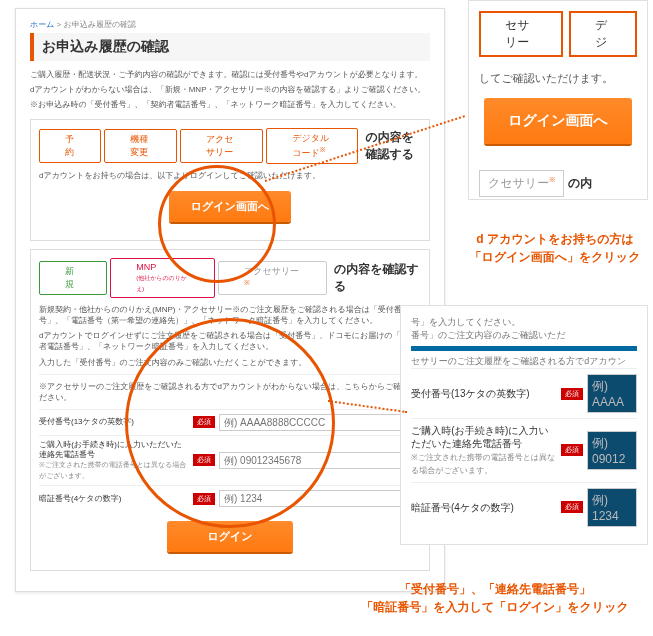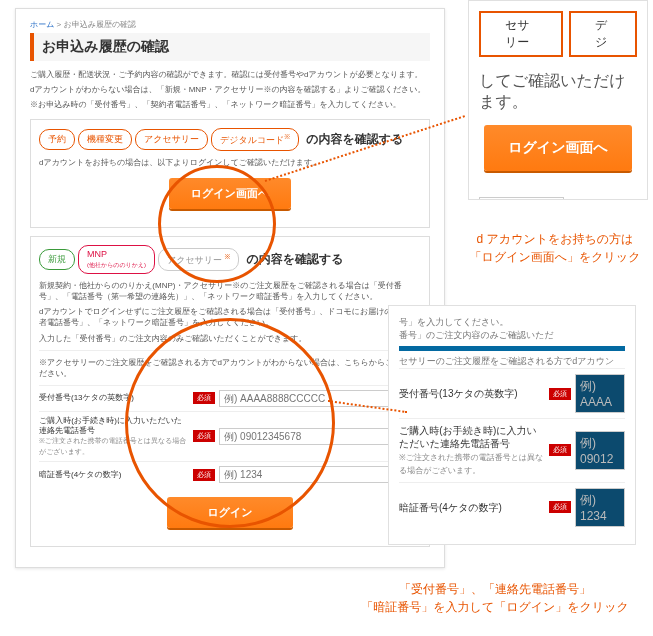--- a/index.html
+++ b/index.html
@@ -4,39 +4,39 @@
 <style>
   * { box-sizing: border-box; margin: 0; padding: 0; }
   body { font-family: "Hiragino Kaku Gothic Pro", Meiryo, sans-serif; background: #fff; width: 653px; height: 636px; position: relative; overflow: hidden; font-size: 10px; color: #333; }
   .main-panel { position: absolute; left: 15px; top: 8px; width: 430px; background: #fff; border: 1px solid #ddd; box-shadow: 0 1px 3px rgba(0,0,0,0.1); padding: 10px 14px 20px; }
   .breadcrumb { font-size: 8px; color: #888; margin-bottom: 3px; }
   .breadcrumb a { color: #2a70c8; text-decoration: none; }
   .page-title { font-size: 14px; font-weight: bold; border-left: 4px solid #e85400; background: #f6f6f6; padding: 5px 8px; margin-bottom: 8px; }
   .desc, .note { font-size: 8px; color: #555; margin-bottom: 4px; line-height: 1.4; }
   .section { border: 1px solid #ddd; padding: 8px; margin-top: 8px; }
   .tabs { display: flex; gap: 3px; margin-bottom: 6px; align-items: center; }
-  .tab { border: 1px solid #ccc; padding: 3px 8px; font-size: 9px; color: #999; border-radius: 10px; }
+  .tab { border: 1px solid #ccc; padding: 3px 25px; font-size: 9px; color: #999; border-radius: 2px; }
   .tab.accent { color: #e85400; border-color: #e85400; }
   .tab.green { color: #3a9a3a; border-color: #3a9a3a; }
   .tab.pink { color: #d14; border-color: #d14; }
   .tab-label { font-size: 12px; color: #333; font-weight: bold; margin-left: 4px; }
   .sup { color: #e85400; font-size: 7px; vertical-align: super; }
   .orange-btn { display: inline-block; background: linear-gradient(#ff8a2a, #ff7a10); color: #fff; font-weight: bold; padding: 8px 22px; border-radius: 3px; box-shadow: 0 2px 0 #c85a00; font-size: 11px; border: none; cursor: pointer; }
   .center { text-align: center; margin: 10px 0; }
   .field-row { display: flex; align-items: center; border-top: 1px solid #eee; padding: 4px 0; font-size: 8px; }
   .field-label { width: 150px; color: #333; line-height: 1.3; }
   .field-sub { color: #888; font-size: 7px; }
   .req { background: #c00; color: #fff; font-size: 7px; padding: 1px 4px; margin: 0 4px; }
   .field-input { color: #bbb; font-size: 10px; padding: 2px 4px; border: 1px solid #ccc; flex: 1; }
   .divider-note { font-size: 8px; color: #555; margin: 6px 0; border-top: 1px solid #eee; padding-top: 6px; }
   
   .zoom-box { position: absolute; background: #fff; border: 1px solid #e0e0e0; padding: 10px; }
   .zoom-tab { border: 2px solid #e85400; padding: 4px 24px; color: #333; font-size: 12px; display: inline-block; }
   .zoom-btn { background: linear-gradient(#ff8a2a, #ff7a10); color: #fff; font-weight: bold; padding: 14px 24px; border-radius: 3px; box-shadow: 0 2px 0 #c85a00; font-size: 14px; display: inline-block; border: none; }
-  .caption { position: absolute; color: #e85400; font-weight: normal; font-size: 12px; line-height: 1.5; text-align: center; }
+  .caption { position: absolute; color: #e85400; font-weight: bold; font-size: 12px; line-height: 1.5; text-align: center; }
   
   .circle { position: absolute; border: 3px solid #e85400; border-radius: 50%; pointer-events: none; }
   .dotted { position: absolute; border-top: 2px dotted #e85400; transform-origin: left center; pointer-events: none; }
   
   .z2-row { display: flex; align-items: center; font-size: 10px; padding: 5px 0; border-top: 1px solid #eee; }
   .z2-label { flex: 1; line-height: 1.3; }
   .z2-input { background: #0c4a6e; border: 1px solid #ccc; color: #bbb; padding: 3px 4px; font-size: 12px; width: 50px; }
   .cursor { position: absolute; width: 14px; height: 18px; }
 </style>
 </head>
@@ -96,33 +96,33 @@
       <button class="orange-btn" style="padding:8px 40px">ログイン</button>
     </div>
   </div>
 </div>
 
 <div class="zoom-box" style="left:468px; top:0; width:180px; height:200px; overflow:hidden;">
   <div style="display:flex; gap:6px;">
     <span class="zoom-tab">セサリー</span>
     <span class="zoom-tab">デジ</span>
   </div>
-  <p style="font-size:16px; margin:14px 0 12px; color:#555;">してご確認いただけます。</p>
+  <p style="font-size:11px; margin:14px 0 12px; color:#555;">してご確認いただけます。</p>
   <div style="text-align:center;"><span class="zoom-btn">ログイン画面へ</span></div>
   <div style="margin-top:26px; display:flex; align-items:center; gap:4px;">
     <span style="border:1px solid #ccc; padding:4px 8px; font-size:12px; color:#999;"><span>クセサリー</span><span class="sup">※</span></span>
     <span style="font-size:12px; font-weight:bold;">の内</span>
   </div>
 </div>
 
 <div class="caption" style="left:460px; top:230px; width:190px;">
   <span>d アカウントをお持ちの方は</span><br><span>「ログイン画面へ」をクリック</span>
 </div>
 
-<div class="zoom-box" style="left:388px; top:305px; width:248px; height:240px; overflow:hidden;">
+<div class="zoom-box" style="left:400px; top:305px; width:248px; height:240px; overflow:hidden;">
   <p style="font-size:9px; color:#777;">号」を入力してください。</p>
   <p style="font-size:9px; color:#777;">番号」のご注文内容のみご確認いただ</p>
   <p style="font-size:9px; color:#777; border-top:5px solid #0369a1; margin-top:4px; padding-top:4px;">セサリーのご注文履歴をご確認される方でdアカウン</p>
   <div class="z2-row">
     <div class="z2-label">受付番号(13ケタの英数字)</div>
     <span class="req">必須</span>
     <span class="z2-input">例) AAAA</span>
   </div>
   <div class="z2-row">
     <div class="z2-label"><span>ご購入時(お手続き時)に入力いただいた連絡先電話番号</span><br><span style="font-size:8px;color:#888;">※ご注文された携帯の電話番号とは異なる場合がございます。</span></div>

